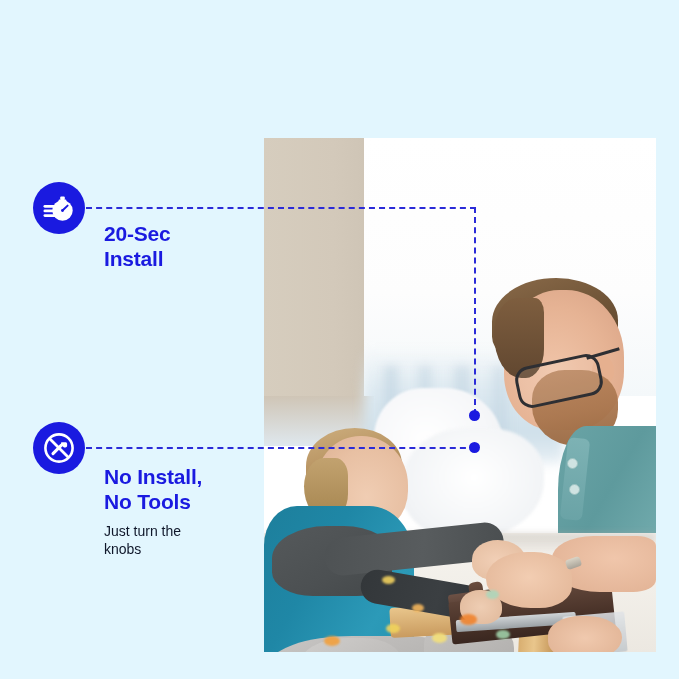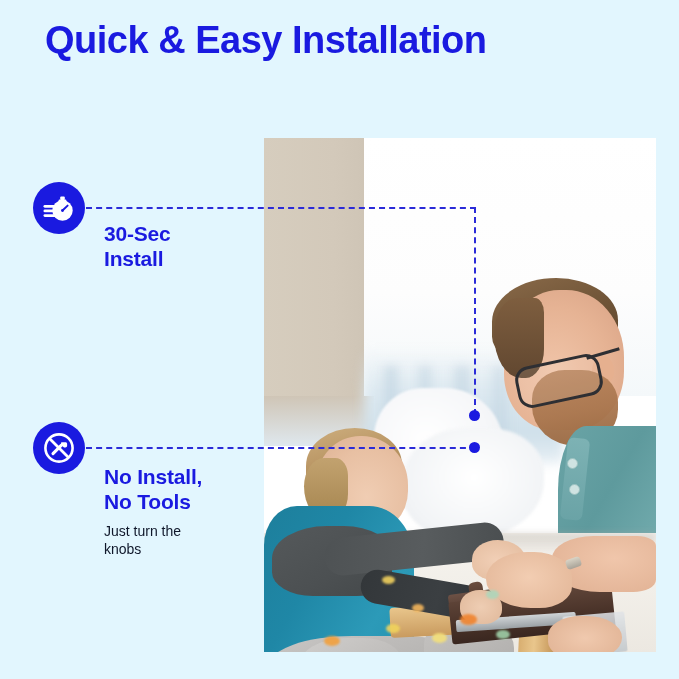--- a/index.html
+++ b/index.html
@@ -370,21 +370,20 @@
     color: #0f172a;
     line-height: 1.35;
     white-space: pre-line;
   }
 </style>
 </head>
 <body>
 
 <div id="infographic">
 
-  <div id="page-title">Quick &amp; Easy Installation</div>
 
   <div id="photo">
     <div class="ph-layer wall-beige"></div>
     <div class="ph-layer wall-white"></div>
     <div class="ph-layer wall-lowerleft"></div>
     <div class="ph-layer window-blur"></div>
     <div class="ph-layer window-bars"></div>
 
     <div class="ph-layer pillow"></div>
     <div class="ph-layer pillow2"></div>
@@ -480,21 +479,21 @@
 
       <path d="M19.4 11.2 l4.0 0 c1.0 0 1.7 .7 1.7 1.6 l0 2.0 c0 .9 -.8 1.6 -1.7 1.6 l-1.3 0 l-3.6 -2.6 z" fill="#ffffff"></path>
 
       <path d="M19.2 14.4 L11.0 22.6" stroke="#ffffff" stroke-width="3.1" stroke-linecap="round"></path>
 
       <path d="M8.0 8.0 L26.0 26.0" stroke="#ffffff" stroke-width="2.8" stroke-linecap="round"></path>
     </svg>
   </div>
 
   <div class="callout" id="callout-speed">
-    <div class="callout-title">30-Sec
+    <div class="callout-title">20-Sec
 Install</div>
   </div>
 
   <div class="callout" id="callout-notool">
     <div class="callout-title">No Install,
 No Tools</div>
     <div class="callout-sub">Just turn the
 knobs</div>
   </div>
 

